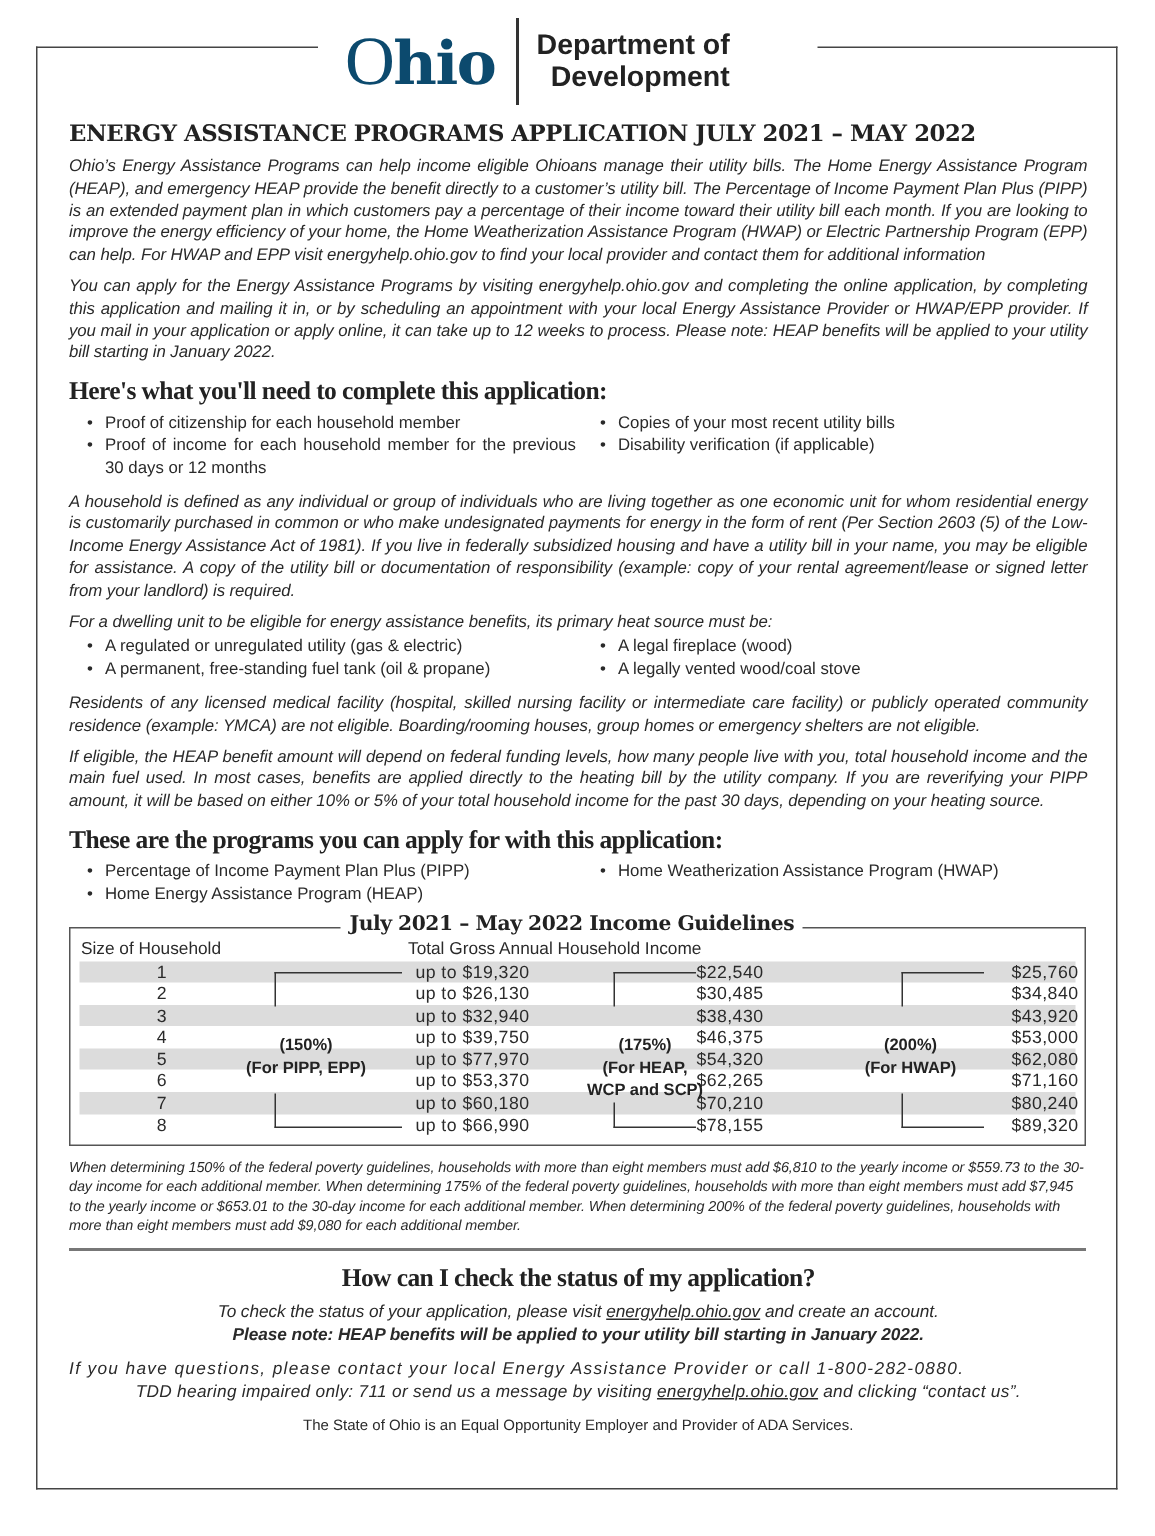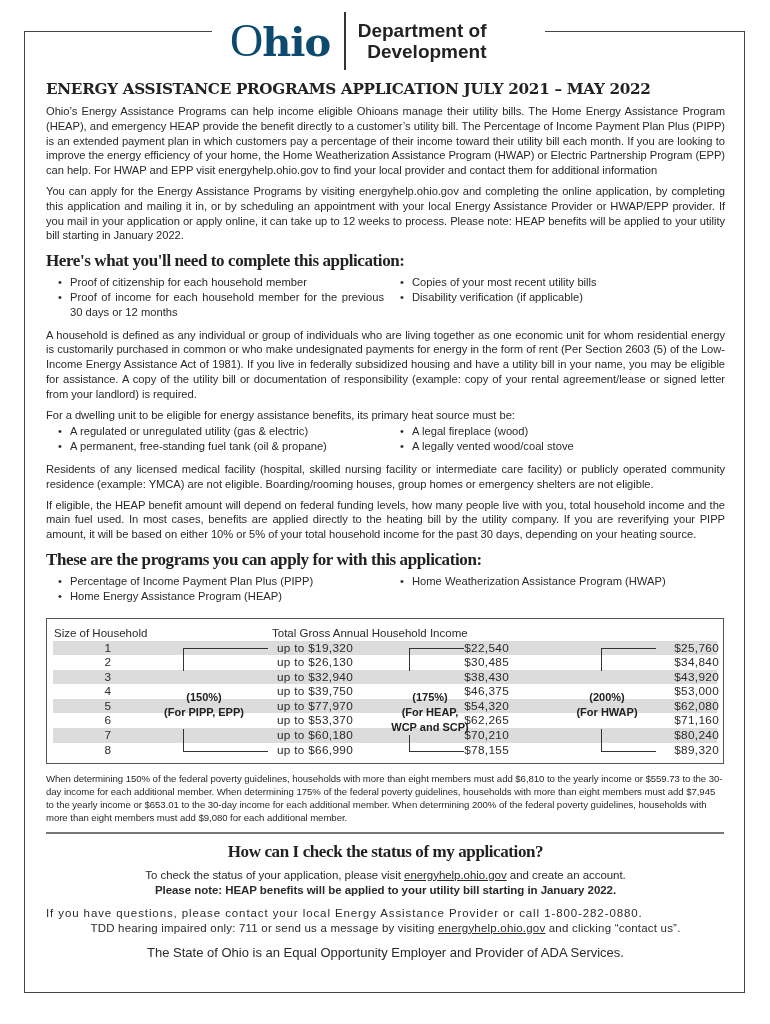--- a/index.html
+++ b/index.html
@@ -10,21 +10,21 @@
   .frame-top-l { position: absolute; left: 24px; top: 31px; width: 188px; border-top: 1.5px solid #444; }
   .frame-top-r { position: absolute; left: 545px; top: 31px; width: 200px; border-top: 1.5px solid #444; }
   .logo { position: absolute; left: 230px; top: 12px; height: 58px; display: flex; align-items: center; }
   .logo-ohio { font-family: "DejaVu Serif", serif; font-size: 40px; font-weight: bold; letter-spacing: -1px; color: #0c4a6e; line-height: 1; }
   .logo-ohio .o { font-weight: normal; font-family: "Liberation Serif", serif; font-size: 46px; }
   .logo-sep { width: 1.5px; height: 58px; background: #333; margin: 0 12px 0 14px; }
   .logo-dept { font-family: "Liberation Sans", sans-serif; font-weight: bold; font-size: 19px; line-height: 21px; color: #222; text-align: right; }
   .content { position: absolute; left: 46px; top: 80px; width: 679px; }
   .title { font-family: "DejaVu Serif", serif; font-weight: bold; font-size: 15.2px; 
            letter-spacing: -0.3px; margin: 0 0 6px; color: #222; }
-  p { font-size: 11.2px; line-height: 14.8px; margin: 0 0 6px; text-align: justify; letter-spacing: -0.05px; }
+  p { font-size: 11.2px; line-height: 14.8px; margin: 0 0 6px; text-align: justify; letter-spacing: -0.05px; font-style: italic; }
   h2 { font-family: Liberation Serif, serif; font-weight: bold; font-size: 17px; letter-spacing: -0.4px;
        margin: 8px 0 4px; color: #222; }
   .bullets { display: grid; grid-template-columns: 342px 1fr; font-size: 11.2px; line-height: 14.8px; margin: 0 0 8px 12px; }
   .bullets ul { list-style: none; margin: 0; padding: 0; }
   .bullets li { position: relative; padding-left: 12px; }
   .bullets li::before { content: "•"; position: absolute; left: 0; }
   .bullets li.wide { padding-right: 16px; text-align: justify; }
   .guide { position: relative; margin-top: 14px; width: 678px; height: 146px; border: 1.5px solid #555; box-sizing: border-box; }
   .guide-title { position: absolute; top: -11px; left: 180px; background: #fff; padding: 0 6px;
                  font-family: "DejaVu Serif", serif; font-weight: bold; font-size: 13.5px; letter-spacing: -0.3px; color: #222; }
@@ -44,21 +44,21 @@
   .bl-200 { left: 510px; width: 100px; top: 71px; }
   .br { position: absolute; border-color: #333; border-style: solid; }
   .note { font-size: 9.6px; line-height: 13px; margin: 8px 0 0; text-align: left; letter-spacing: -0.05px; }
   .rule { border-top: 2px solid #777; margin: 8px 0 0; width: 678px; }
   .status-h { text-align: center; margin: 8px 0 6px; }
   .center { text-align: center; font-size: 11.5px; line-height: 15px; margin: 0; }
   .bold { font-weight: bold; }
   .link { text-decoration: underline; }
   .q { font-size: 11.5px; line-height: 15px; text-align: justify; letter-spacing: 0.9px; margin: 8px 0 0; }
   .q2 { font-size: 11.5px; line-height: 15px; letter-spacing: 0.2px; margin: 0; text-align: center; }
-  .eeo { font-size: 13px; text-align: center; margin-top: 9px; }
+  .eeo { font-size: 10px; text-align: center; margin-top: 9px; }
 </style>
 </head>
 <body>
 
 <div class="frame"></div>
 <div class="frame-top-l"></div>
 <div class="frame-top-r"></div>
 
 <div class="logo">
   <div class="logo-ohio"><span class="o">O</span><span>hio</span></div>
@@ -107,20 +107,21 @@
     <ul>
       <li>Percentage of Income Payment Plan Plus (PIPP)</li>
       <li>Home Energy Assistance Program (HEAP)</li>
     </ul>
     <ul>
       <li>Home Weatherization Assistance Program (HWAP)</li>
     </ul>
   </div>
 
   <div class="guide">
+    <div class="guide-title">July 2021 – May 2022 Income Guidelines</div>
     <div class="guide-head">
       <span class="gh-size">Size of Household</span>
       <span class="gh-total">Total Gross Annual Household Income</span>
     </div>
     <div class="rows" id="rows">
         <div class="row shade">
           <span class="c-size">1</span>
           <span class="c-150">up to $19,320</span>
           <span class="c-175">$22,540</span>
           <span class="c-200">$25,760</span>

